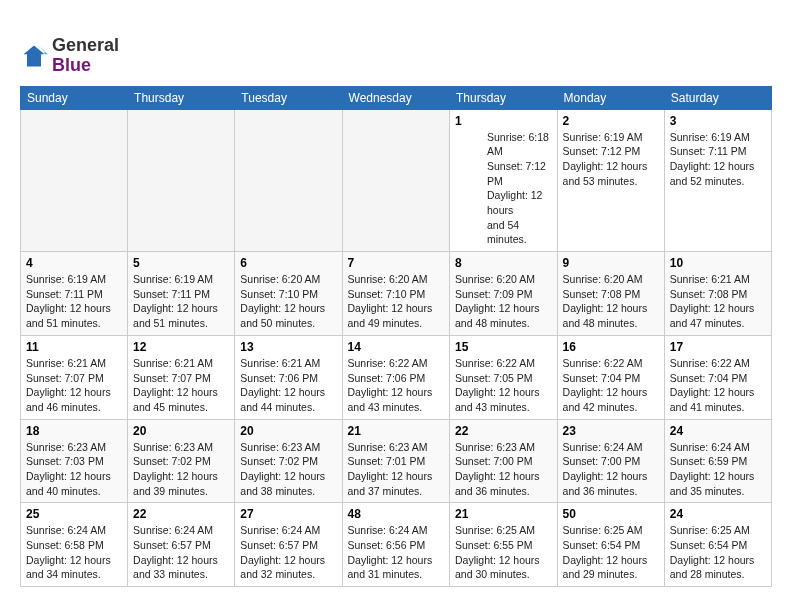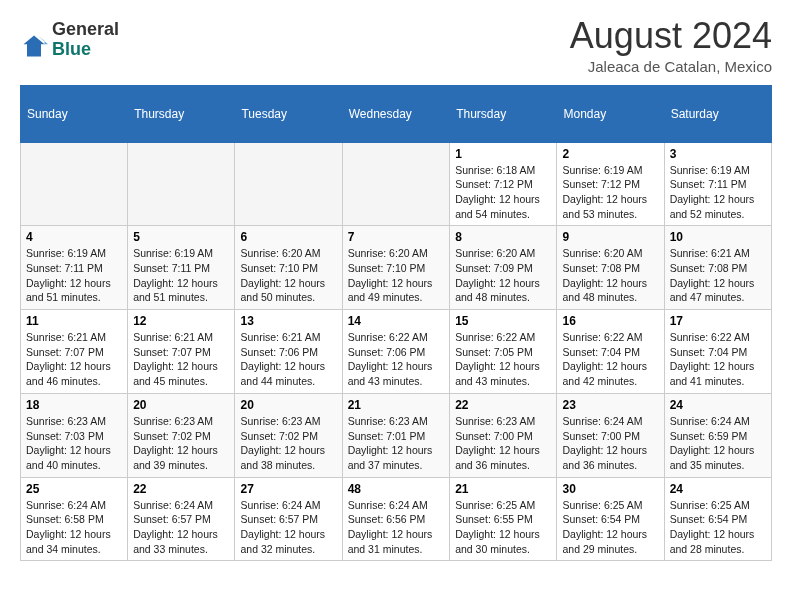--- a/index.html
+++ b/index.html
@@ -11,31 +11,31 @@
       padding: 16px 20px;
     }
     .header {
       display: flex;
       align-items: flex-start;
       justify-content: space-between;
       margin-bottom: 10px;
     }
     .logo {
       display: flex;
-      align-items: flex-end;
+      align-items: center;
       gap: 4px;
-      margin-top: 4px;
+      margin-top: 20px;
     }
     .logo-text {
       font-size: 18px;
       font-weight: bold;
       line-height: 1.1;
     }
     .logo-general { color: #333; }
-    .logo-blue { color: #0f766e; }
+    .logo-blue { color: #701a75; }
     .logo-icon {
       width: 28px;
       height: 28px;
     }
     .title-block {
       text-align: right;
     }
     .month-year {
       font-size: 36px;
       font-weight: normal;
@@ -49,21 +49,21 @@
     }
     .calendar {
       width: 100%;
       border-collapse: collapse;
       font-size: 11px;
     }
     .calendar th {
       background-color: #2a6db5;
       color: #fff;
       text-align: left;
-      padding: 21px 6px;
+      padding: 4px 6px;
       font-size: 12px;
       font-weight: normal;
       border: 1px solid #2a6db5;
     }
     .calendar td {
       border: 1px solid #ccc;
       vertical-align: top;
       padding: 4px 5px;
       width: 108px;
       min-height: 80px;
@@ -100,24 +100,20 @@
   <div class="logo">
     <svg class="logo-icon" viewBox="0 0 32 32">
       <polygon points="16,4 28,14 24,14 24,28 8,28 8,14 4,14" fill="#2a6db5"></polygon>
       <polygon points="20,4 32,14 28,14 28,10 20,4" fill="#5ba0d8"></polygon>
     </svg>
     <div class="logo-text">
       <span class="logo-general">General</span><br>
       <span class="logo-blue">Blue</span>
     </div>
   </div>
-  <div class="title-block">
-    <div class="month-year">August 2024</div>
-    <div class="location">Jaleaca de Catalan, Mexico</div>
-  </div>
 </div>
 
 <table class="calendar">
   <thead>
     <tr>
     <th>Sunday</th>
         <th>Thursday</th>
         <th>Tuesday</th>
         <th>Wednesday</th>
         <th>Thursday</th>
@@ -126,21 +122,21 @@
       </tr>
   </thead>
   <tbody id="calendar-body">
   <tr class="week-row">
         <td class="empty"></td>
         <td class="empty"></td>
         <td class="empty"></td>
         <td class="empty"></td>
         <td>
           <span class="day-num">1</span>
-          <div class="day-info" style="white-space: pre-line;">Sunrise: 6:18 AM
+          <div class="day-info" style="white-space: pre-line; margin-left: 32px;">Sunrise: 6:18 AM
 Sunset: 7:12 PM
 Daylight: 12 hours
 and 54 minutes.</div>
         </td>
         <td>
           <span class="day-num">2</span>
           <div class="day-info" style="white-space: pre-line;">Sunrise: 6:19 AM
 Sunset: 7:12 PM
 Daylight: 12 hours
 and 53 minutes.</div>
@@ -336,21 +332,21 @@
 and 31 minutes.</div>
         </td>
         <td>
           <span class="day-num">21</span>
           <div class="day-info" style="white-space: pre-line;">Sunrise: 6:25 AM
 Sunset: 6:55 PM
 Daylight: 12 hours
 and 30 minutes.</div>
         </td>
         <td>
-          <span class="day-num">30</span>
+          <span class="day-num">50</span>
           <div class="day-info" style="white-space: pre-line;">Sunrise: 6:25 AM
 Sunset: 6:54 PM
 Daylight: 12 hours
 and 29 minutes.</div>
         </td>
         <td>
           <span class="day-num">24</span>
           <div class="day-info" style="white-space: pre-line;">Sunrise: 6:25 AM
 Sunset: 6:54 PM
 Daylight: 12 hours

